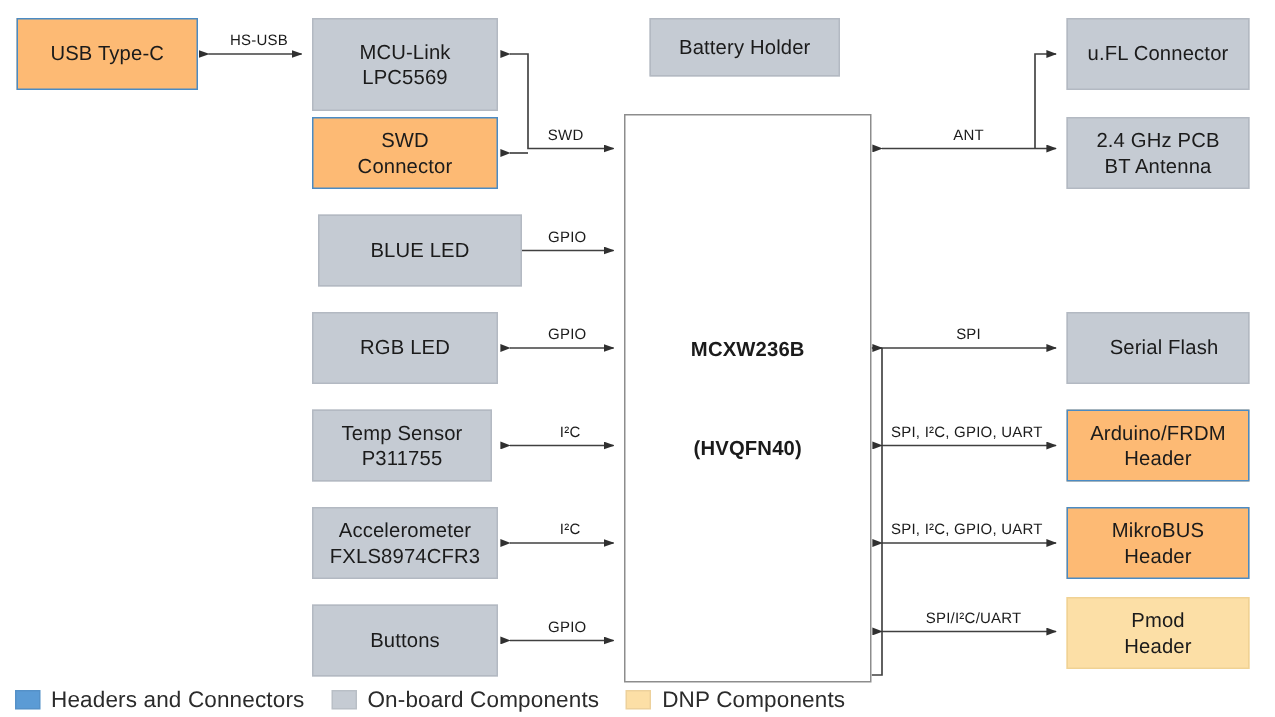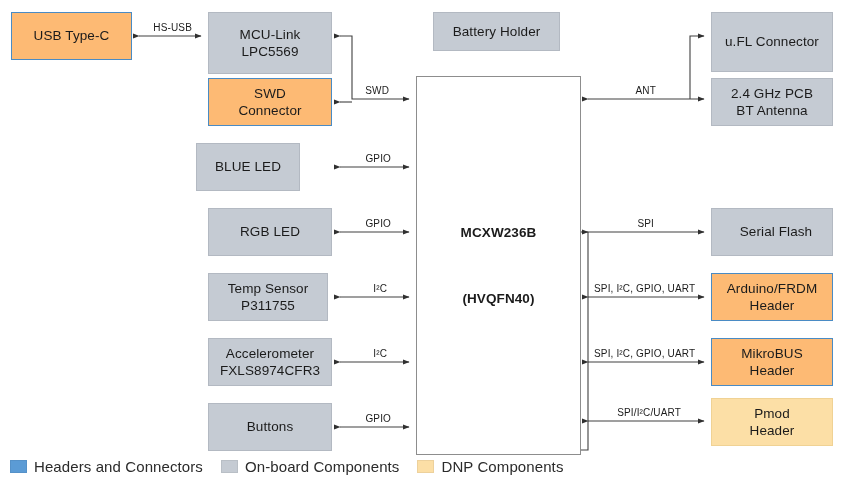--- a/index.html
+++ b/index.html
@@ -124,40 +124,40 @@
   </svg>
 
   <div class="box blue" style="left:11px; top:12px; width:121px; height:48px;">USB Type-C</div>
 
   <div class="box grey" style="left:208px; top:12px; width:124px; height:62px;">MCU-Link
 LPC5569</div>
 
   <div class="box blue" style="left:208px; top:78px; width:124px; height:48px;">SWD
 Connector</div>
 
-  <div class="box grey" style="left:196px; top:143px; width:104px; height:48px;">BLUE LED</div>
+  <div class="box grey" style="left:212px; top:143px; width:136px; height:48px;">BLUE LED</div>
 
   <div class="box grey" style="left:208px; top:208px; width:124px; height:48px;">RGB LED</div>
 
   <div class="box grey" style="left:208px; top:273px; width:120px; height:48px;">Temp Sensor
 P311755</div>
 
   <div class="box grey" style="left:208px; top:338px; width:124px; height:48px;">Accelerometer
 FXLS8974CFR3</div>
 
   <div class="box grey" style="left:208px; top:403px; width:124px; height:48px;">Buttons</div>
 
   <div class="box grey" style="left:433px; top:12px; width:127px; height:39px;">Battery Holder</div>
 
   <div class="box white" style="left:416px; top:76px; width:165px; height:379px; flex-direction:column;">
     <span>MCXW236B</span>
     <span>(HVQFN40)</span>
   </div>
 
-  <div class="box grey" style="left:711px; top:12px; width:122px; height:60px;">u.FL Connector</div>
+  <div class="box grey" style="left:711px; top:12px; width:122px; height:48px;">u.FL Connector</div>
 
   <div class="box grey" style="left:711px; top:78px; width:122px; height:48px;">2.4 GHz PCB
 BT Antenna</div>
 
   <div class="box grey" style="left:711px; top:208px; width:122px; height:48px;padding-left:12px;">Serial Flash</div>
 
   <div class="box blue" style="left:711px; top:273px; width:122px; height:48px;">Arduino/FRDM
 Header</div>
 
   <div class="box blue" style="left:711px; top:338px; width:122px; height:48px;">MikroBUS

